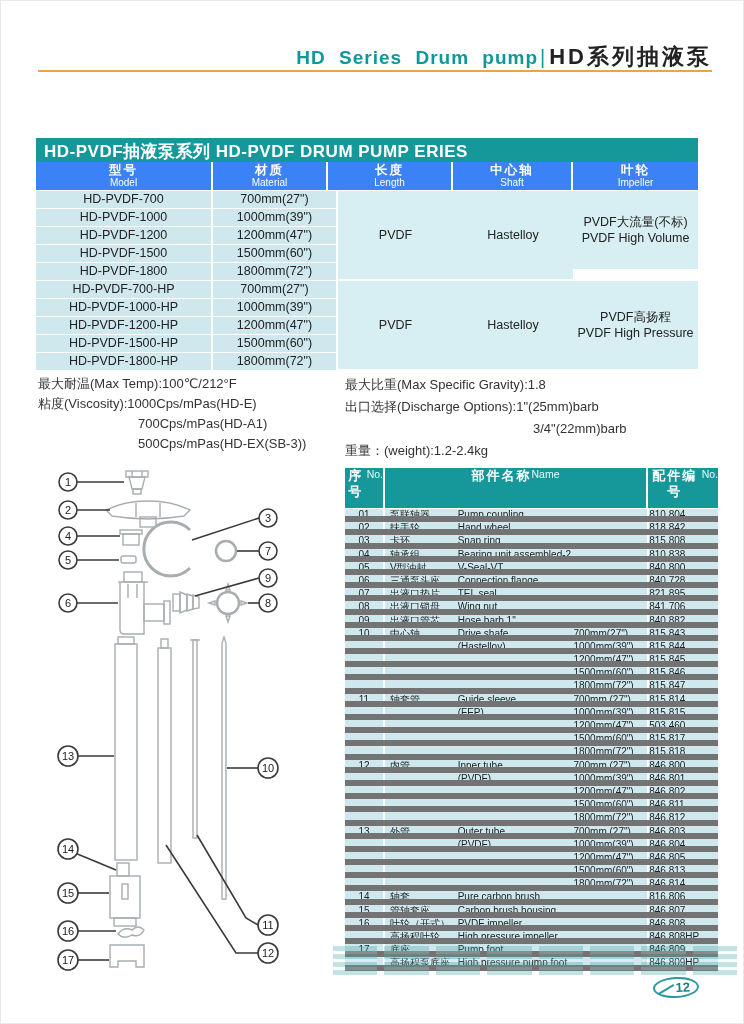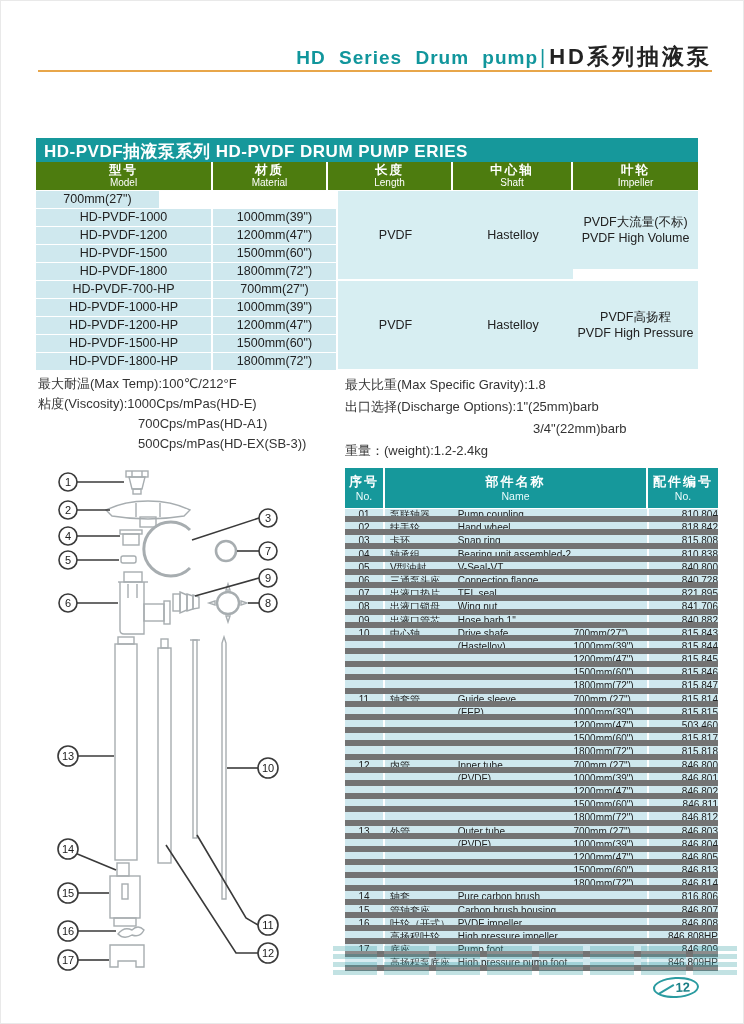--- a/index.html
+++ b/index.html
@@ -20,21 +20,21 @@
   
   .banner {
     position:absolute; top:116px; left:36px; width:662px; height:27px;
     background:#16989b; color:#fff; font-size:17px; font-weight:bold;
     line-height:27px; padding-left:8px; letter-spacing:0.5px;margin-top:22px;
   }
 
   
   .model-table { position:absolute; top:162px; left:36px; width:662px; }
   .mt-header { display:flex; height:28px; }
-  .mt-h { background:#4d7c0f; color:#fff; text-align:center; border-right:2px solid #fff; padding-top:1px; }
+  .mt-h { background:#3b82f6; color:#fff; text-align:center; border-right:2px solid #fff; padding-top:1px; }
   .mt-h:last-child { border-right:none; }
   .mt-h .zh { display:block; font-size:12.5px; font-weight:bold; line-height:14px; letter-spacing:2px; }
   .mt-h .en { display:block; font-size:10px; line-height:11px; font-weight:normal; }
   .w-model{width:177px}.w-length{width:125px}.w-material{width:115px}.w-shaft{width:120px}.w-impeller{width:125px}
   .mt-body { position:relative; width:662px; height:180px; background:#fff; margin-top:1px; }
   .mt-row { display:flex; height:18px; }
   .mt-cell { background:#cfe8ee; border-right:2px solid #fff; border-bottom:1px solid #fff;
              font-size:12.5px; color:#222; text-align:center; line-height:17px; }
   .mt-merged { position:absolute; background:#d7eef2; border-bottom:1px solid #fff;
                display:flex; flex-direction:column; justify-content:center; align-items:center;
@@ -54,33 +54,33 @@
   .diagram { position:absolute; top:468px; left:40px; width:300px; height:516px; }
   .diagram svg { width:100%; height:100%; }
   .part { stroke:#a7adb0; fill:none; stroke-width:1.4; }
   .callout-line { stroke:#3a3a3a; stroke-width:1.6; fill:none; }
   .callout-circle { stroke:#3a3a3a; stroke-width:1.6; fill:#fff; }
   .callout-num { font-size:11px; fill:#222; text-anchor:middle; font-family:"Liberation Sans",sans-serif; }
 
   
   .parts-table { position:absolute; top:468px; left:345px; width:373px; }
   .pt-header { display:flex; height:40px; background:#16989b; }
-  .pt-h { color:#fff; text-align:center; display:flex; flex-direction:column; justify-content:center; border-right:2px solid #fff; }
+  .pt-h { color:#fff; text-align:center; display:flex; justify-content:center; border-right:2px solid #fff; }
   .pt-h:last-child { border-right:none; }
   .pt-h .zh { font-size:13px; font-weight:bold; line-height:16px; letter-spacing:2px; }
   .pt-h .en { font-size:10.5px; line-height:12px; color:#eafcfc; }
   .pc-no{width:40px}.pc-name{width:263px}.pc-code{width:70px}
   .pt-body { margin-top:1px; }
   .pt-row { display:flex; height:13.2px; background:#cfe8ee; border-bottom:6px solid #737373; }
   .pr { font-size:10px; color:#222; line-height:12px; overflow:hidden; white-space:nowrap; }
   .pr-no   { width:40px; text-align:center; border-right:2px solid #fff; }
   .pr-zh   { width:73px; padding-left:5px; }
   .pr-en   { width:116px; }
   .pr-size { width:74px; }
-  .pr-code { width:71px; text-align:right; border-left:2px solid #fff; }
+  .pr-code { width:71px; text-align:left; border-left:2px solid #fff; }
 
   
   .watermark { position:absolute; top:946px; left:333px; width:404px; height:32px;
                display:flex; gap:7px; opacity:0.33; pointer-events:none; }
   .wm-glyph { flex:1; background:
       repeating-linear-gradient(180deg,#49a8ad 0 5px,rgba(255,255,255,0.55) 5px 8px); }
   .page-num {
     position:absolute; top:977px; left:653px; width:46px; height:21px;
     border:2px solid #2a9ba0; border-radius:50%; transform:rotate(-3deg);
     color:#1b7f86; font-size:13px; font-weight:bold; text-align:right;
@@ -122,20 +122,21 @@
         <span class="en">Shaft</span>
       </div>
       <div class="mt-h w-impeller">
         <span class="zh">叶轮</span>
         <span class="en">Impeller</span>
       </div>
     </div>
     <div class="mt-body">
 
         <div class="mt-row">
+          <div class="mt-cell w-model">HD-PVDF-700</div>
           <div class="mt-cell w-length">700mm(27")</div>
         </div>
 
         <div class="mt-row">
           <div class="mt-cell w-model">HD-PVDF-1000</div>
           <div class="mt-cell w-length">1000mm(39")</div>
         </div>
 
         <div class="mt-row">
           <div class="mt-cell w-model">HD-PVDF-1200</div>

